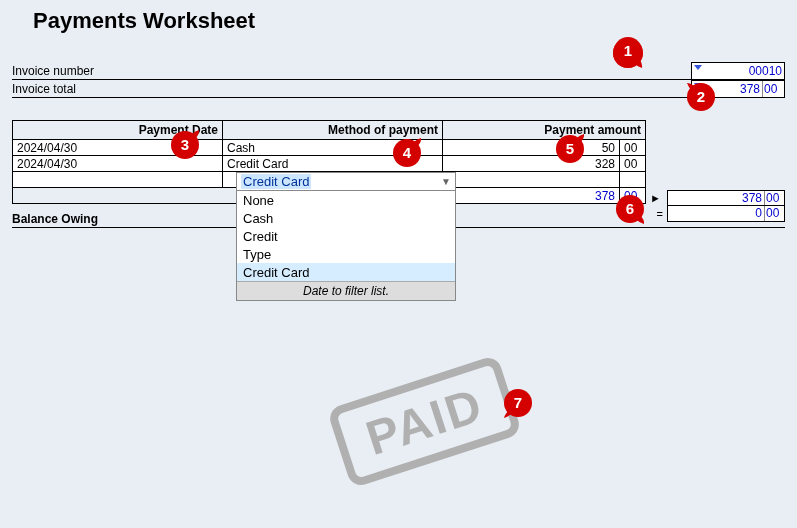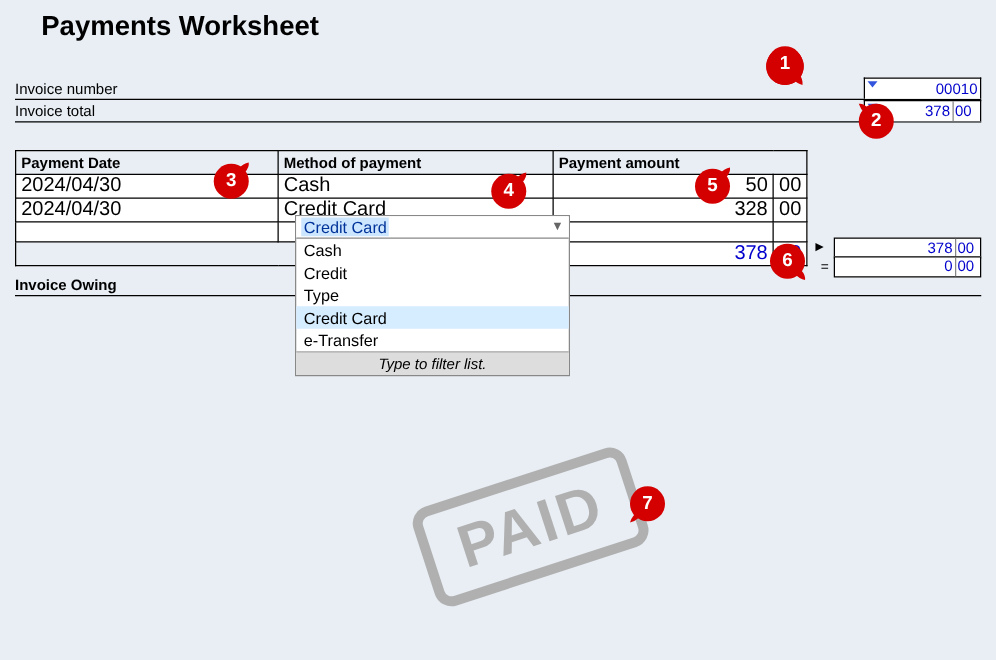--- a/index.html
+++ b/index.html
@@ -82,25 +82,25 @@
     border-collapse: collapse;
     background: #fff;
     width: 634px;
   }
   table.grid th {
     background: #e8eef4;
     border: 1px solid #000;
     font-weight: bold;
     font-size: 12px;
     padding: 2px 4px;
-    text-align: left;
+    text-align: right;
   }
   table.grid td {
     border: 1px solid #000;
-    font-size: 16px;
+    font-size: 12px;
     padding: 0 4px;
     height: 16px;
     background: #fff;
   }
   .col-date { width: 210px; }
   .col-method { width: 220px; }
   .col-amt { width: 150px; text-align: right; }
   .col-cents { width: 26px; text-align: left; border-left: 1px solid #888 !important; }
   .amt-cell { text-align: right; }
   .total-row td { color: #0000cc; }
@@ -281,31 +281,31 @@
   <div class="side-box" style="top:70px">
     <span class="main">378</span>
     <span class="cents">00</span>
   </div>
 
   <div class="dropdown">
     <div class="sel-row">
       <span class="sel-text">Credit Card</span>
       <span class="dd-arrow">▼</span>
     </div>
+    <div class="opt">None</div>
     <div class="opt">Cash</div>
     <div class="opt">Credit</div>
     <div class="opt">Type</div>
     <div class="opt highlight">Credit Card</div>
-    <div class="opt">e-Transfer</div>
-    <div class="filter-hint">Type to filter list.</div>
+    <div class="filter-hint">Date to filter list.</div>
   </div>
 </div>
 
 <div class="balance-row">
-  <span class="lbl">Invoice Owing</span>
+  <span class="lbl">Balance Owing</span>
 </div>
 <span class="side-symbol" style="right:134px;top:208px;position:absolute">=</span>
 <div class="side-box" style="position:absolute;right:12px;top:205px">
   <span class="main">0</span>
   <span class="cents">00</span>
 </div>
 
 <div class="stamp">PAID</div>
 
 <div class="callout" style="left:611px;top:36px">

